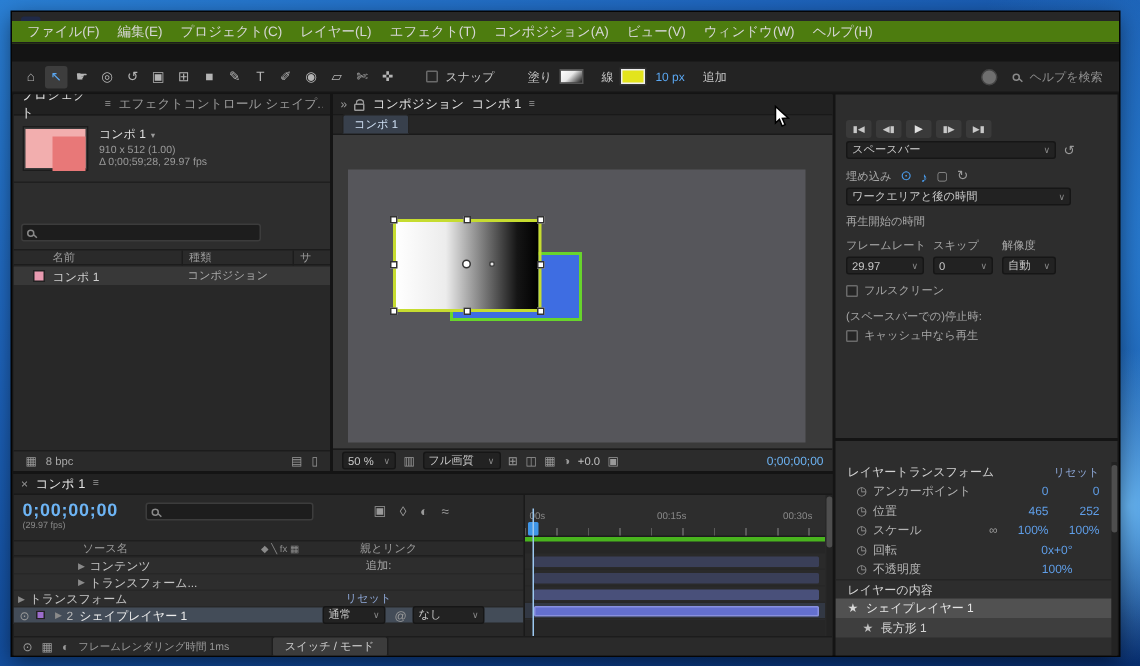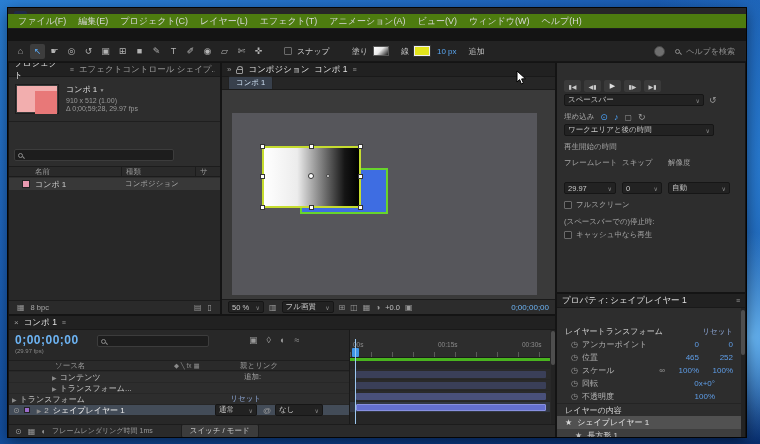--- a/index.html
+++ b/index.html
@@ -57,21 +57,21 @@
       <span>×</span>
     </div>
   </div>
 
   <div class="menubar">
     <span>ファイル(F)</span>
     <span>編集(E)</span>
     <span>プロジェクト(C)</span>
     <span>レイヤー(L)</span>
     <span>エフェクト(T)</span>
-    <span>アニメーション(A)</span>
+    <span>コンポジション(A)</span>
     <span>ビュー(V)</span>
     <span>ウィンドウ(W)</span>
     <span>ヘルプ(H)</span>
   </div>
 
   <div class="toolbar">
     <span class="tool">⌂</span>
     <span class="tool act">↖</span>
     <span class="tool">☛</span>
     <span class="tool">◎</span>
@@ -211,50 +211,46 @@
       </div>
       <span class="dd" style="width:150px;margin-top:2px">
           <span>ワークエリアと後の時間</span>
         </span>
       <div class="lbl" style="margin-top:6px">再生開始の時間</div>
       <div class="row" style="gap:6px;margin-top:6px">
         <span class="lbl" style="width:52px;overflow:hidden;white-space:nowrap">フレームレート</span>
         <span class="lbl" style="width:40px">スキップ</span>
         <span class="lbl">解像度</span>
       </div>
-      <div class="row" style="gap:6px;margin-top:14px">
+      <div class="row" style="gap:6px;margin-top:2px">
         <span class="dd" style="width:52px">
             <span>29.97</span>
           </span>
         <span class="dd" style="width:40px">
             <span>0</span>
           </span>
-        <span class="dd" style="width:62px">
+        <span class="dd" style="width:36px">
             <span>自動</span>
           </span>
       </div>
       <div class="row" style="gap:4px;margin-top:6px">
         <span class="cb"></span>
         <span class="lbl">フルスクリーン</span>
       </div>
       <div class="lbl" style="margin-top:7px">(スペースバーでの)停止時:</div>
       <div class="row" style="gap:4px;margin-top:3px">
         <span class="cb"></span>
         <span class="lbl">キャッシュ中なら再生</span>
       </div>
       
     </div>
   </div>
 
   <div class="pn" style="left:549px;top:286px;width:188px;height:143px">
-    <div class="tbr">
-      <span class="act" style="overflow:hidden;white-space:nowrap">プロパティ: シェイプレイヤー 1</span>
-      <span class="ic" style="font-size:7px;margin-left:auto">≡</span>
-    </div>
-    <div style="position:absolute;left:0;top:31px;right:4px">
+    <div style="position:absolute;left:0;top:14px;right:4px">
       <div class="row" style="height:13px;padding:0 8px">
         <span style="font-size:8px;color:#d2d2d2">レイヤートランスフォーム</span>
         <span style="margin-left:auto;font-size:7.5px;color:#8ea8d8">リセット</span>
       </div>
       <div class="row" style="height:13px;padding:0 8px 0 14px">
         <span class="ic" style="font-size:8px;margin-right:4px">◷</span>
         <span style="font-size:8px;color:#b4b4b4">アンカーポイント</span>
         <span class="val" style="margin-left:auto;width:34px;text-align:right;font-size:8px">0</span>
         <span class="val" style="width:34px;text-align:right;font-size:8px">0</span>
       </div>

